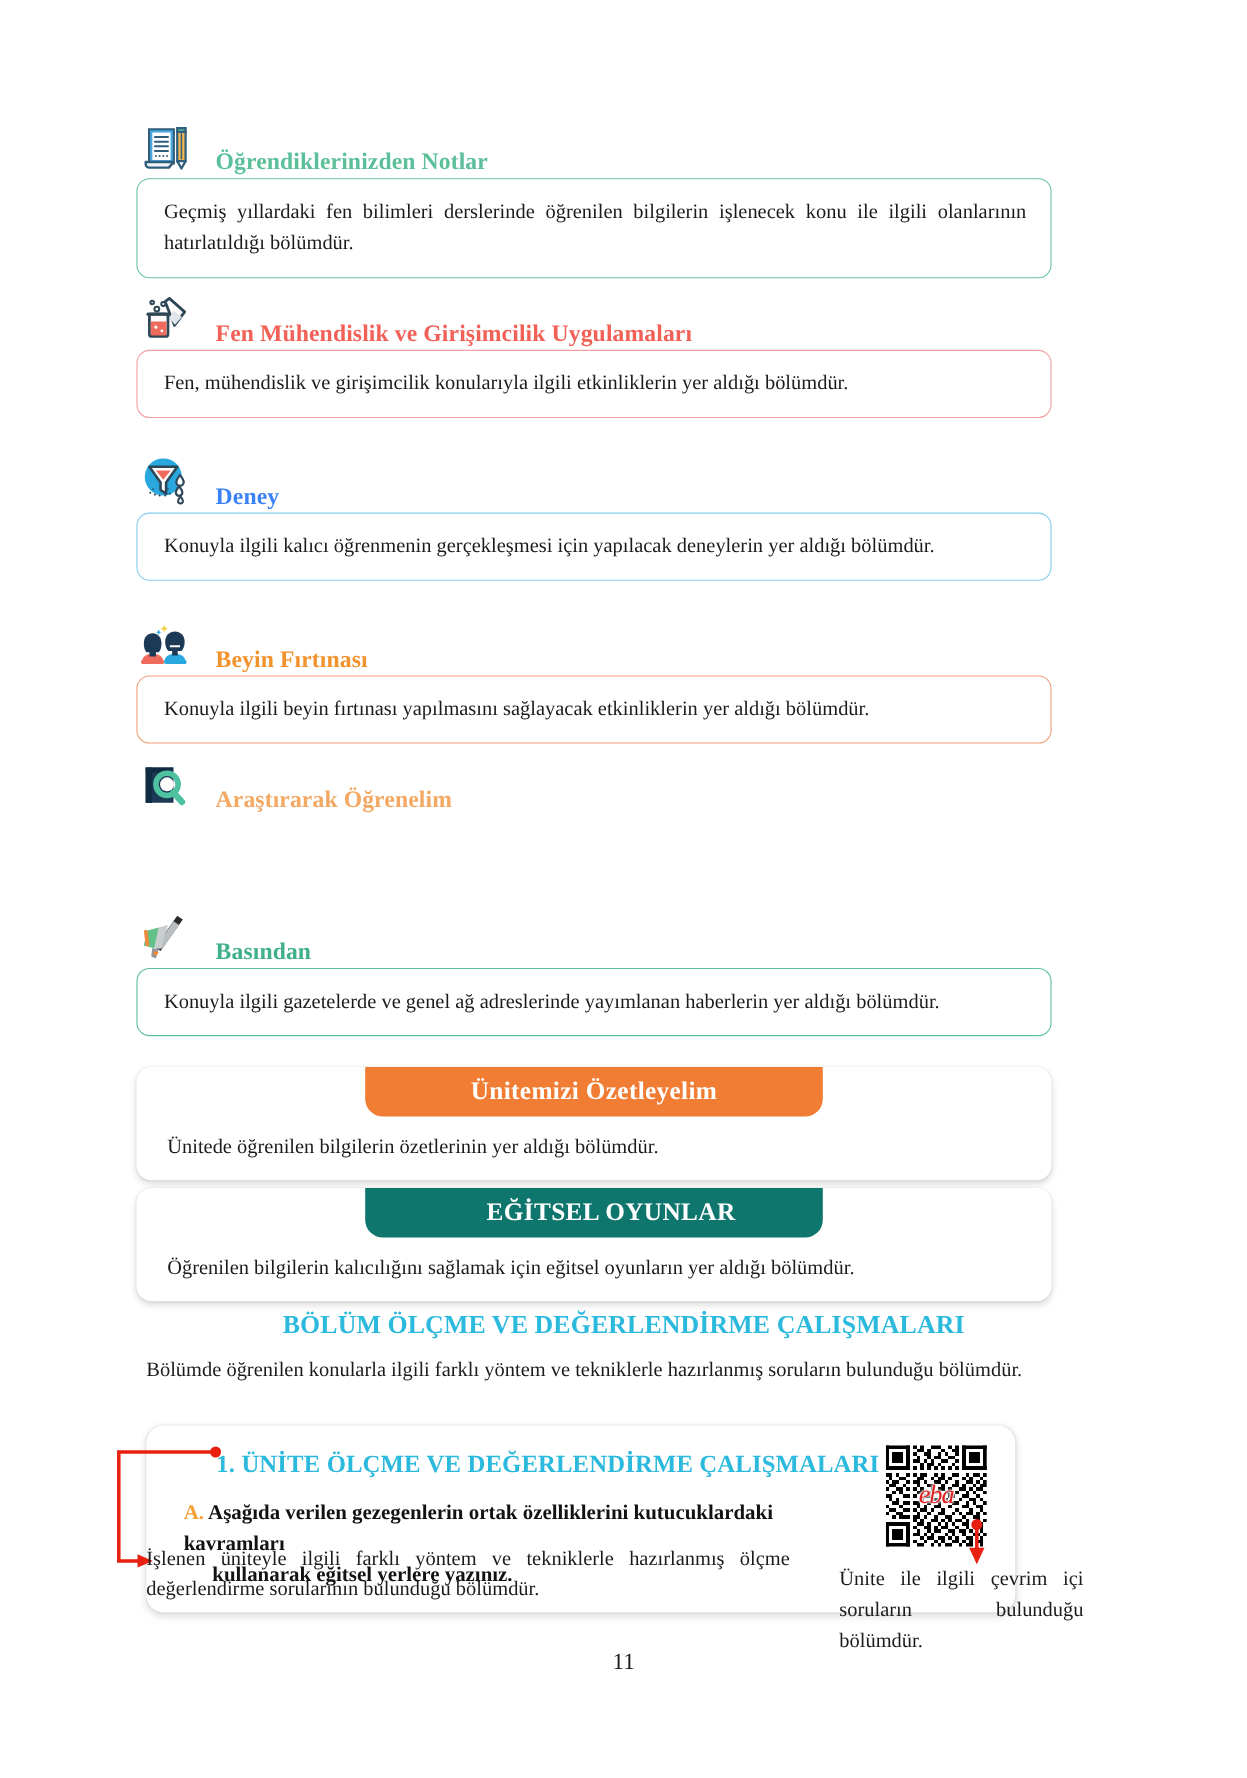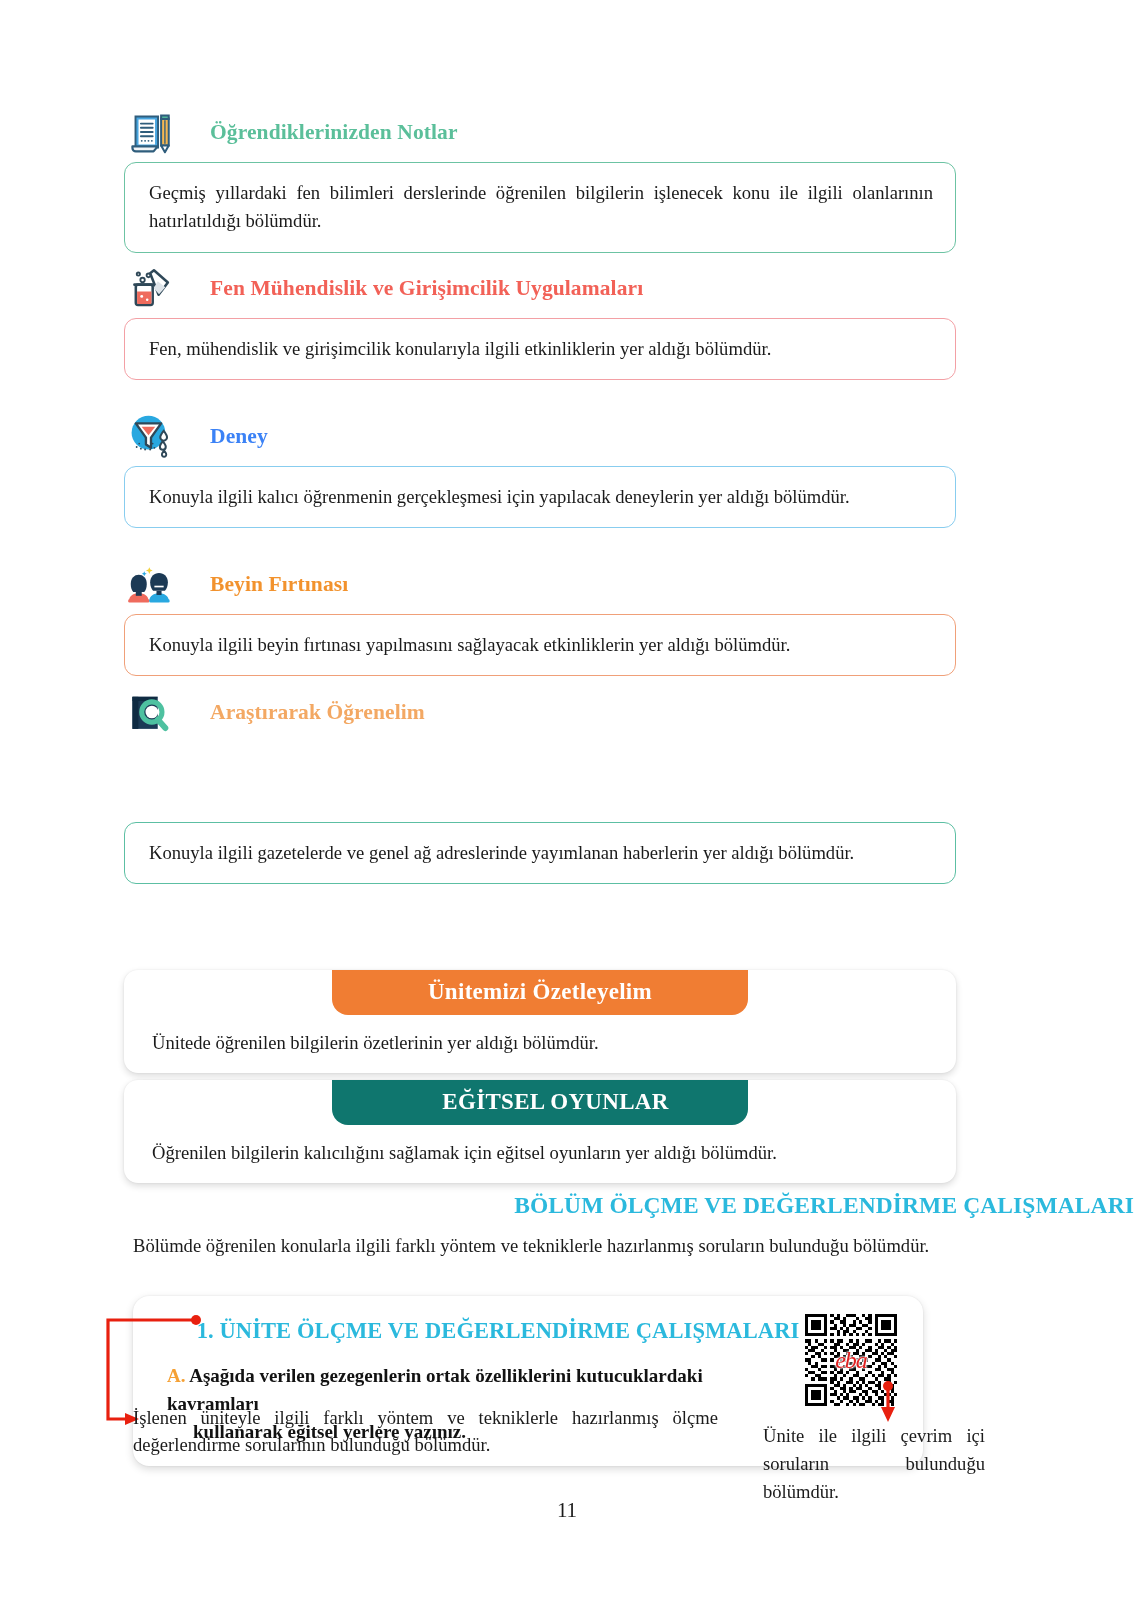--- a/index.html
+++ b/index.html
@@ -18,22 +18,21 @@
   }
 
   
   .section {
     position: absolute;
     left: 124px;
     width: 832px;
   }
   .sec-head {
     display: flex;
-    align-items: center;
-    gap: 14px;
+    align-items: flex-end;
     height: 56px;
     margin-bottom: 2px;
   }
   .sec-icon {
     width: 54px;
     height: 54px;
     flex: 0 0 54px;
     display: block;
   }
   .sec-title {
@@ -86,21 +85,21 @@
     font-size: 18.6px;
     line-height: 1.5;
     color: #1b1b1b;
     padding: 14px 24px 2px 28px;
   }
 
   
   .olcme-title {
     position: absolute;
     left: 0; width: 1134px;
-    text-align: right;
+    text-align: center;
     font-weight: bold;
     font-size: 23.5px;
     color: #2bb9dd;
     letter-spacing: .1px;
   }
   .olcme-desc {
     position: absolute;
     left: 133px;
     width: 870px;
     font-size: 18.6px;
@@ -314,20 +313,32 @@
         <rect x="10" y="14" width="7" height="38" fill="#0f2b42"></rect>
         <circle cx="33" cy="32" r="12" fill="none" stroke="#4ec1a0" stroke-width="6"></circle>
         <circle cx="33" cy="32" r="7.5" fill="#ffffff"></circle>
         <line x1="40" y1="41" x2="49" y2="51" stroke="#4ec1a0" stroke-width="7" stroke-linecap="round"></line>
       </svg>
       <span class="sec-title" style="color:#f3a863;">Araştırarak Öğrenelim</span>
     </div>
   </div>
 
   <div class="section" style="top:822px;">
+    <div class="sec-head">
+      <svg class="sec-icon" viewBox="0 0 64 64">
+        <path d="M44 10 L50 14 L26 48 L20 44 Z" fill="#2b2b2b"></path>
+        <path d="M40 16 L46 20 L28 46 L22 42 Z" fill="#b9bec2"></path>
+        <path d="M12 26 L34 20 L26 46 L8 42 Z" fill="#c9ced1"></path>
+        <path d="M12 26 L24 23 L19 45 L8 42 Z" fill="#62c187"></path>
+        <rect x="9" y="25" width="4" height="18" rx="2" fill="#ef8b3c" transform="rotate(-7 11 34)"></rect>
+        <path d="M17 45 L24 46 L21 56 L16 54 Z" fill="#8e969c"></path>
+        <path d="M19 48 L24 49 L22 53 L18 52 Z" fill="#ef8b3c"></path>
+      </svg>
+      <span class="sec-title" style="color:#3fb08b;">Basından</span>
+    </div>
     <div class="sec-box" style="border-color:#5cbfa3; min-height:62px;">
       <p style="text-align:left;">Konuyla ilgili gazetelerde ve genel ağ adreslerinde yayımlanan haberlerin yer aldığı bölümdür.</p>
     </div>
   </div>
 
   <div class="banner-card" style="top:970px;">
     <div class="banner" style="background:#f07d33;">Ünitemizi Özetleyelim</div>
     <p>Ünitede öğrenilen bilgilerin özetlerinin yer aldığı bölümdür.</p>
   </div>
 

